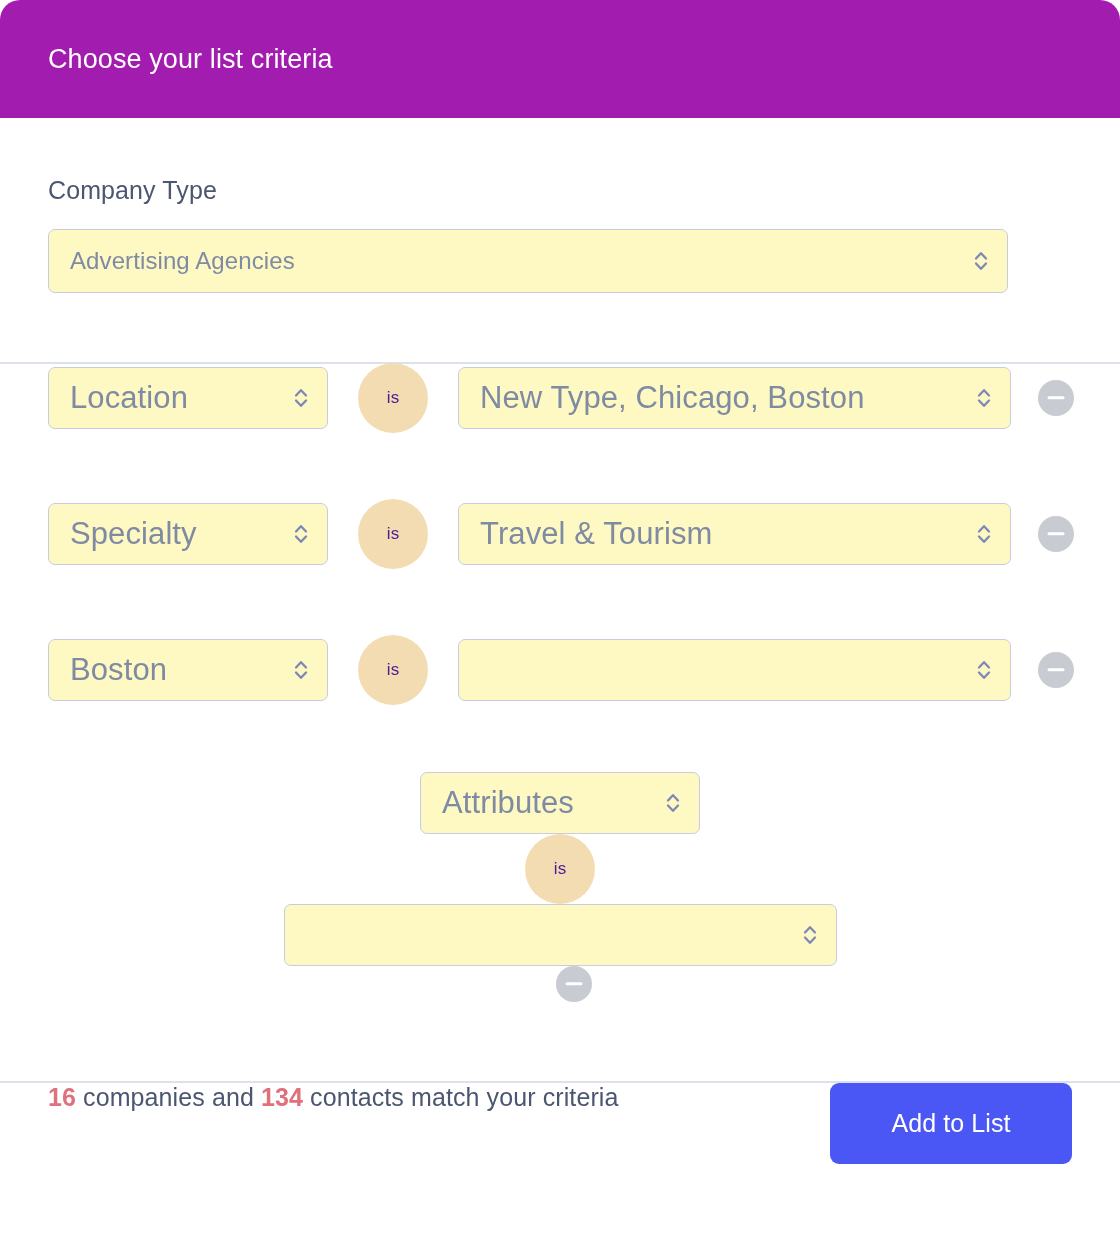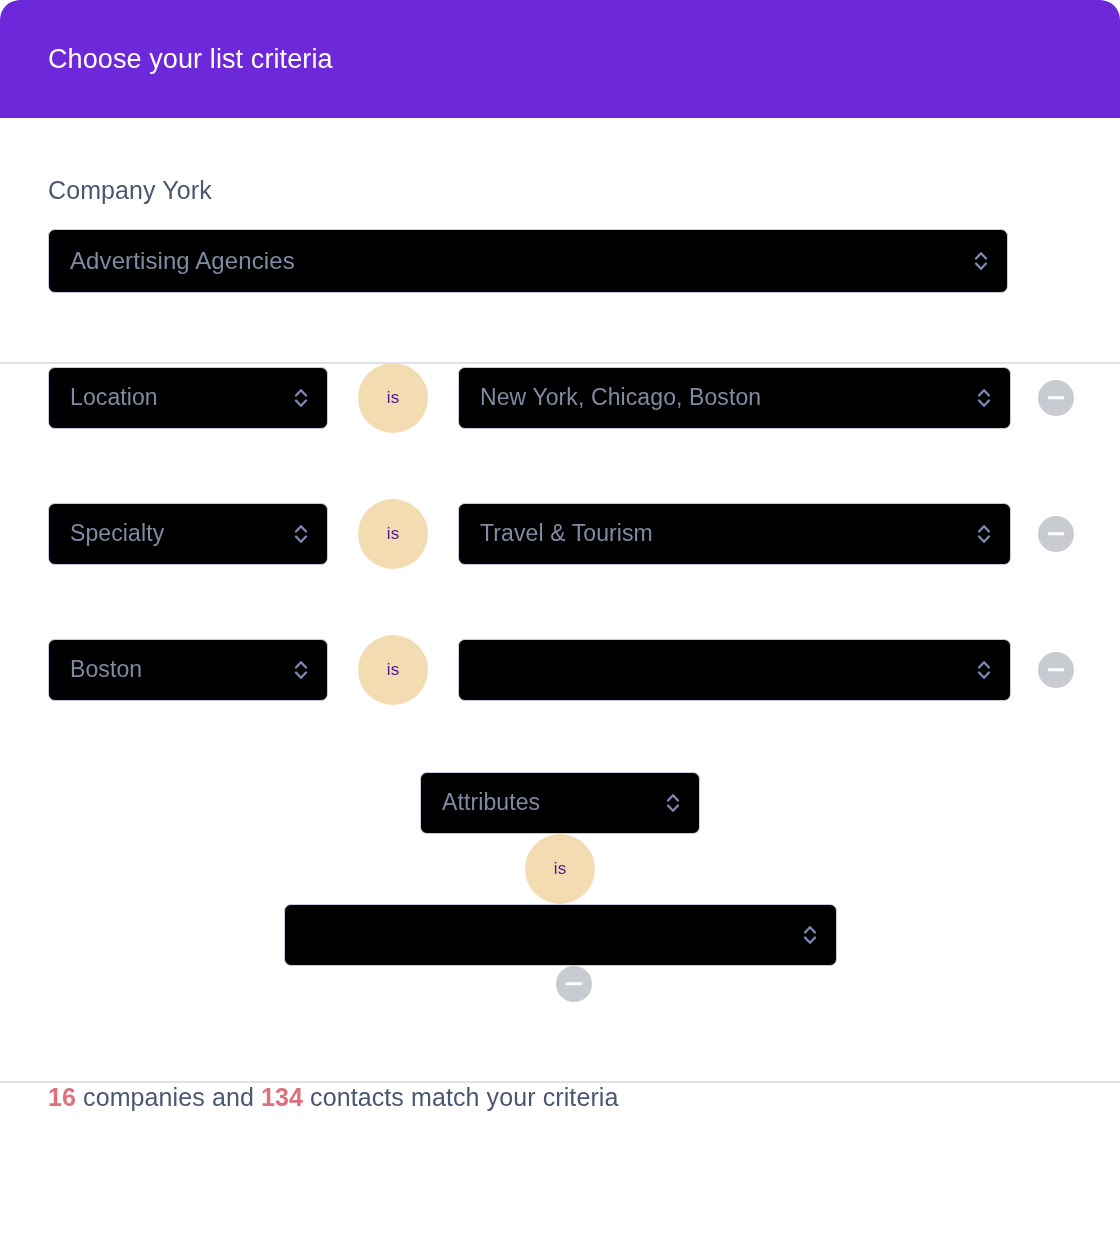--- a/index.html
+++ b/index.html
@@ -20,21 +20,21 @@
     background: #ffffff;
     border-radius: 20px;
     overflow: hidden;
     display: flex;
     flex-direction: column;
   }
 
   
   .header {
     height: 118px;
-    background: #6d28d9;
+    background: #a21caf;
     display: flex;
     align-items: center;
     padding: 0 48px;
     flex: 0 0 auto;
   }
   .header-title {
     color: #ffffff;
     font-size: 27px;
     font-weight: 400;
     letter-spacing: 0.1px;
@@ -54,27 +54,27 @@
     letter-spacing: 0.1px;
   }
 
   
   .select {
     position: relative;
     display: flex;
     align-items: center;
     border: 1.6px solid #c8cce0;
     border-radius: 7px;
-    background: #000000;
+    background: #fef9c3;
     height: 62px;
     padding: 0 44px 0 21px;
     cursor: pointer;
   }
   .select-value {
-    font-size: 23px;
+    font-size: 31px;
     color: #7f8aa3;
     font-weight: 400;
     white-space: nowrap;
     overflow: hidden;
     text-overflow: ellipsis;
     letter-spacing: 0.1px;
   }
   .select .chev {
     position: absolute;
     right: 18px;
@@ -219,21 +219,21 @@
 </head>
 <body>
 
 <div class="card">
 
   <div class="header">
     <div class="header-title">Choose your list criteria</div>
   </div>
 
   <div class="section-company">
-    <div class="field-label">Company York</div>
+    <div class="field-label">Company Type</div>
     <div class="select select-company">
       <span class="select-value">Advertising Agencies</span>
       <svg class="chev" viewBox="0 0 16 24">
         <path d="M3 9.5 L8 4.2 L13 9.5" fill="none" stroke="#7d88b5" stroke-width="2.3" stroke-linecap="round" stroke-linejoin="round"></path>
         <path d="M3 14.5 L8 19.8 L13 14.5" fill="none" stroke="#7d88b5" stroke-width="2.3" stroke-linecap="round" stroke-linejoin="round"></path>
       </svg>
     </div>
   </div>
 
   <div class="divider"></div>
@@ -246,21 +246,21 @@
         <span class="select-value">Location</span>
         <svg class="chev" viewBox="0 0 16 24">
           <path d="M3 9.5 L8 4.2 L13 9.5" fill="none" stroke="#7d88b5" stroke-width="2.3" stroke-linecap="round" stroke-linejoin="round"></path>
           <path d="M3 14.5 L8 19.8 L13 14.5" fill="none" stroke="#7d88b5" stroke-width="2.3" stroke-linecap="round" stroke-linejoin="round"></path>
         </svg>
       </div>
       <div class="op-badge">
         <span class="op-badge-text">is</span>
       </div>
       <div class="select select-value-wide">
-        <span class="select-value">New York, Chicago, Boston</span>
+        <span class="select-value">New Type, Chicago, Boston</span>
         <svg class="chev" viewBox="0 0 16 24">
           <path d="M3 9.5 L8 4.2 L13 9.5" fill="none" stroke="#7d88b5" stroke-width="2.3" stroke-linecap="round" stroke-linejoin="round"></path>
           <path d="M3 14.5 L8 19.8 L13 14.5" fill="none" stroke="#7d88b5" stroke-width="2.3" stroke-linecap="round" stroke-linejoin="round"></path>
         </svg>
       </div>
       <div class="minus-btn"></div>
     </div>
 
     <div class="criteria-row">
       <div class="select select-field">
@@ -322,15 +322,16 @@
       </div>
       <div class="minus-btn"></div>
     </div>
 
   </div>
 
   <div class="divider"></div>
 
   <div class="footer">
     <div class="match-text"><span class="match-num">16</span><span> companies and </span><span class="match-num">134</span><span> contacts match your criteria</span></div>
+    <button class="add-to-list-btn">Add to List</button>
   </div>
 
 </div>
 
 </body></html>

